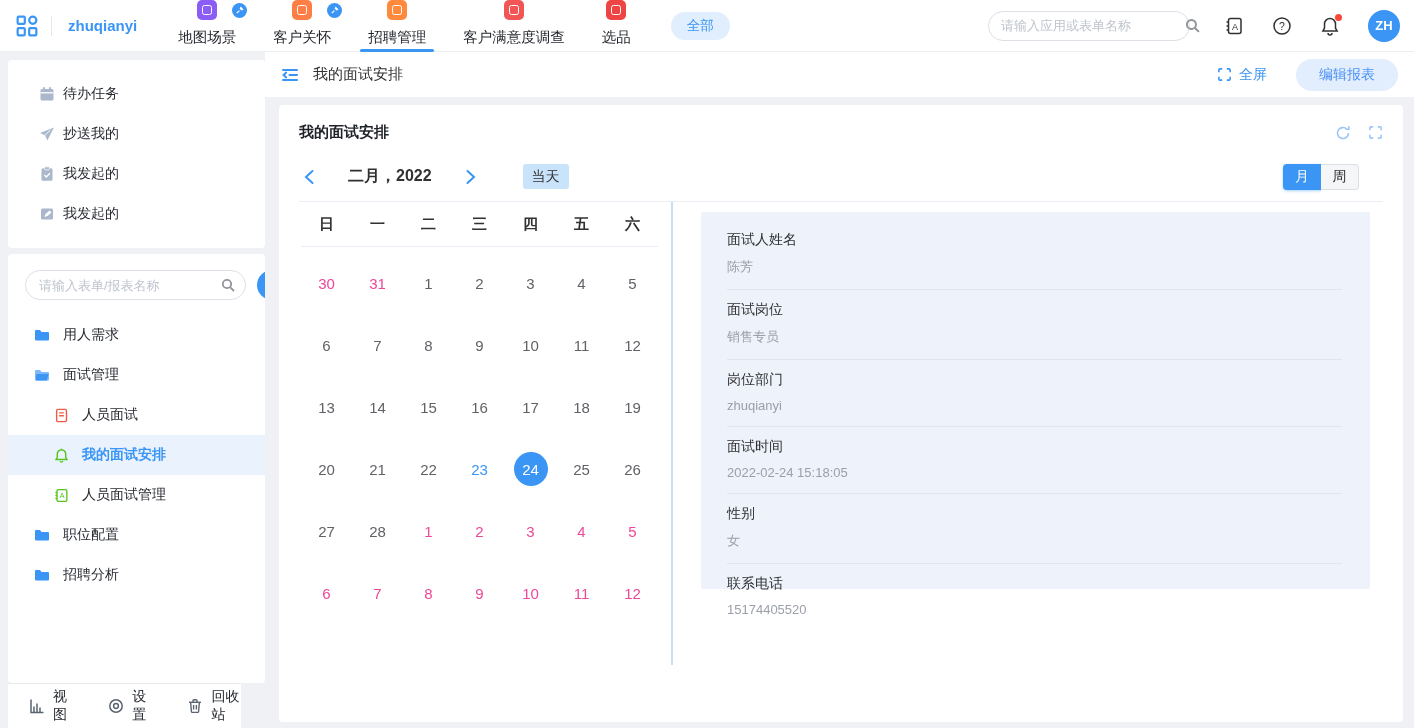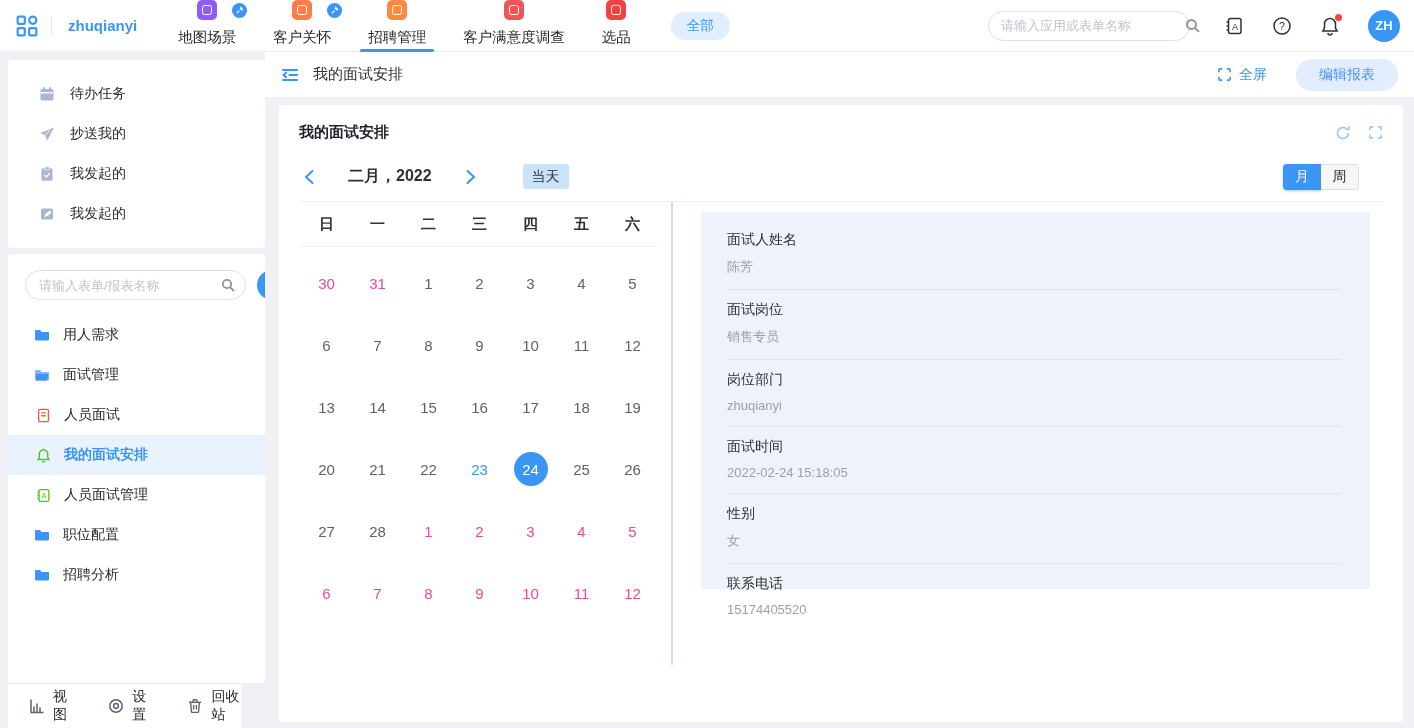--- a/index.html
+++ b/index.html
@@ -34,36 +34,36 @@
   .avatar { width:32px; height:32px; border-radius:50%; background:var(--primary); color:#fff;
     font-size:13px; font-weight:bold; display:flex; align-items:center; justify-content:center; cursor:pointer; }
 
   
   .workspace { display:flex; height:676px; }
 
   
   .sidebar { width:265px; flex:0 0 auto; display:flex; flex-direction:column; padding:8px 0 0 8px; }
   .side-card { background:#fff; border-radius:4px; width:257px; }
   .side-card.tasks { padding:14px 0; }
-  .task-item { height:40px; display:flex; align-items:center; gap:15px; padding-left:31px;
+  .task-item { height:40px; display:flex; align-items:center; gap:8px; padding-left:31px;
     font-size:14px; color:#262A30; cursor:pointer; }
   .side-card.tree-card { margin-top:6px; flex:1; padding-top:16px; overflow:hidden; }
   .side-search-row { display:flex; align-items:center; gap:11px; padding:0 12px 0 17px; }
   .side-search { flex:1; height:30px; border:1px solid #DCDFE6; border-radius:15px;
     display:flex; align-items:center; padding:0 10px 0 13px; gap:6px; background:#fff;justify-content:center; }
   .side-search input { flex:1; min-width:0; border:none; outline:none; font-size:13px;
     color:#606266; font-family:"Liberation Sans", sans-serif; background:transparent; }
   .side-search input::placeholder { color:#BFC4CC; }
   .plus-btn { width:30px; height:30px; border-radius:50%; background:var(--primary); color:#fff;
     font-size:20px; line-height:1; display:flex; align-items:center; justify-content:center;
     border:none; cursor:pointer; flex:0 0 auto; padding-bottom:2px; }
   .tree { margin-top:15px; }
   .tree-item { height:40px; display:flex; align-items:center; gap:13px; padding-left:26px;
     font-size:14px; color:#262A30; cursor:pointer; }
-  .tree-item.sub { padding-left:28px; }
+  .tree-item.sub { padding-left:46px; }
   .tree-item.active { background:#EAF2FD; color:var(--primary); font-weight:bold; }
   .side-footer { width:233px; height:45px; background:#fff; border-top:1px solid #E8EAEE;
     display:flex; align-items:center; padding-left:21px; gap:37px; }
   .footer-item { display:flex; align-items:center; gap:8px; font-size:14px; color:#262A30; cursor:pointer; }
 
   
   .main { flex:1; display:flex; flex-direction:column; min-width:0; }
   .main-head { height:45px; background:#fff; display:flex; align-items:center; padding:0 16px; }
   .collapse-btn { margin-right:14px; cursor:pointer; }
   .page-title { font-size:15px; color:#303133; }

